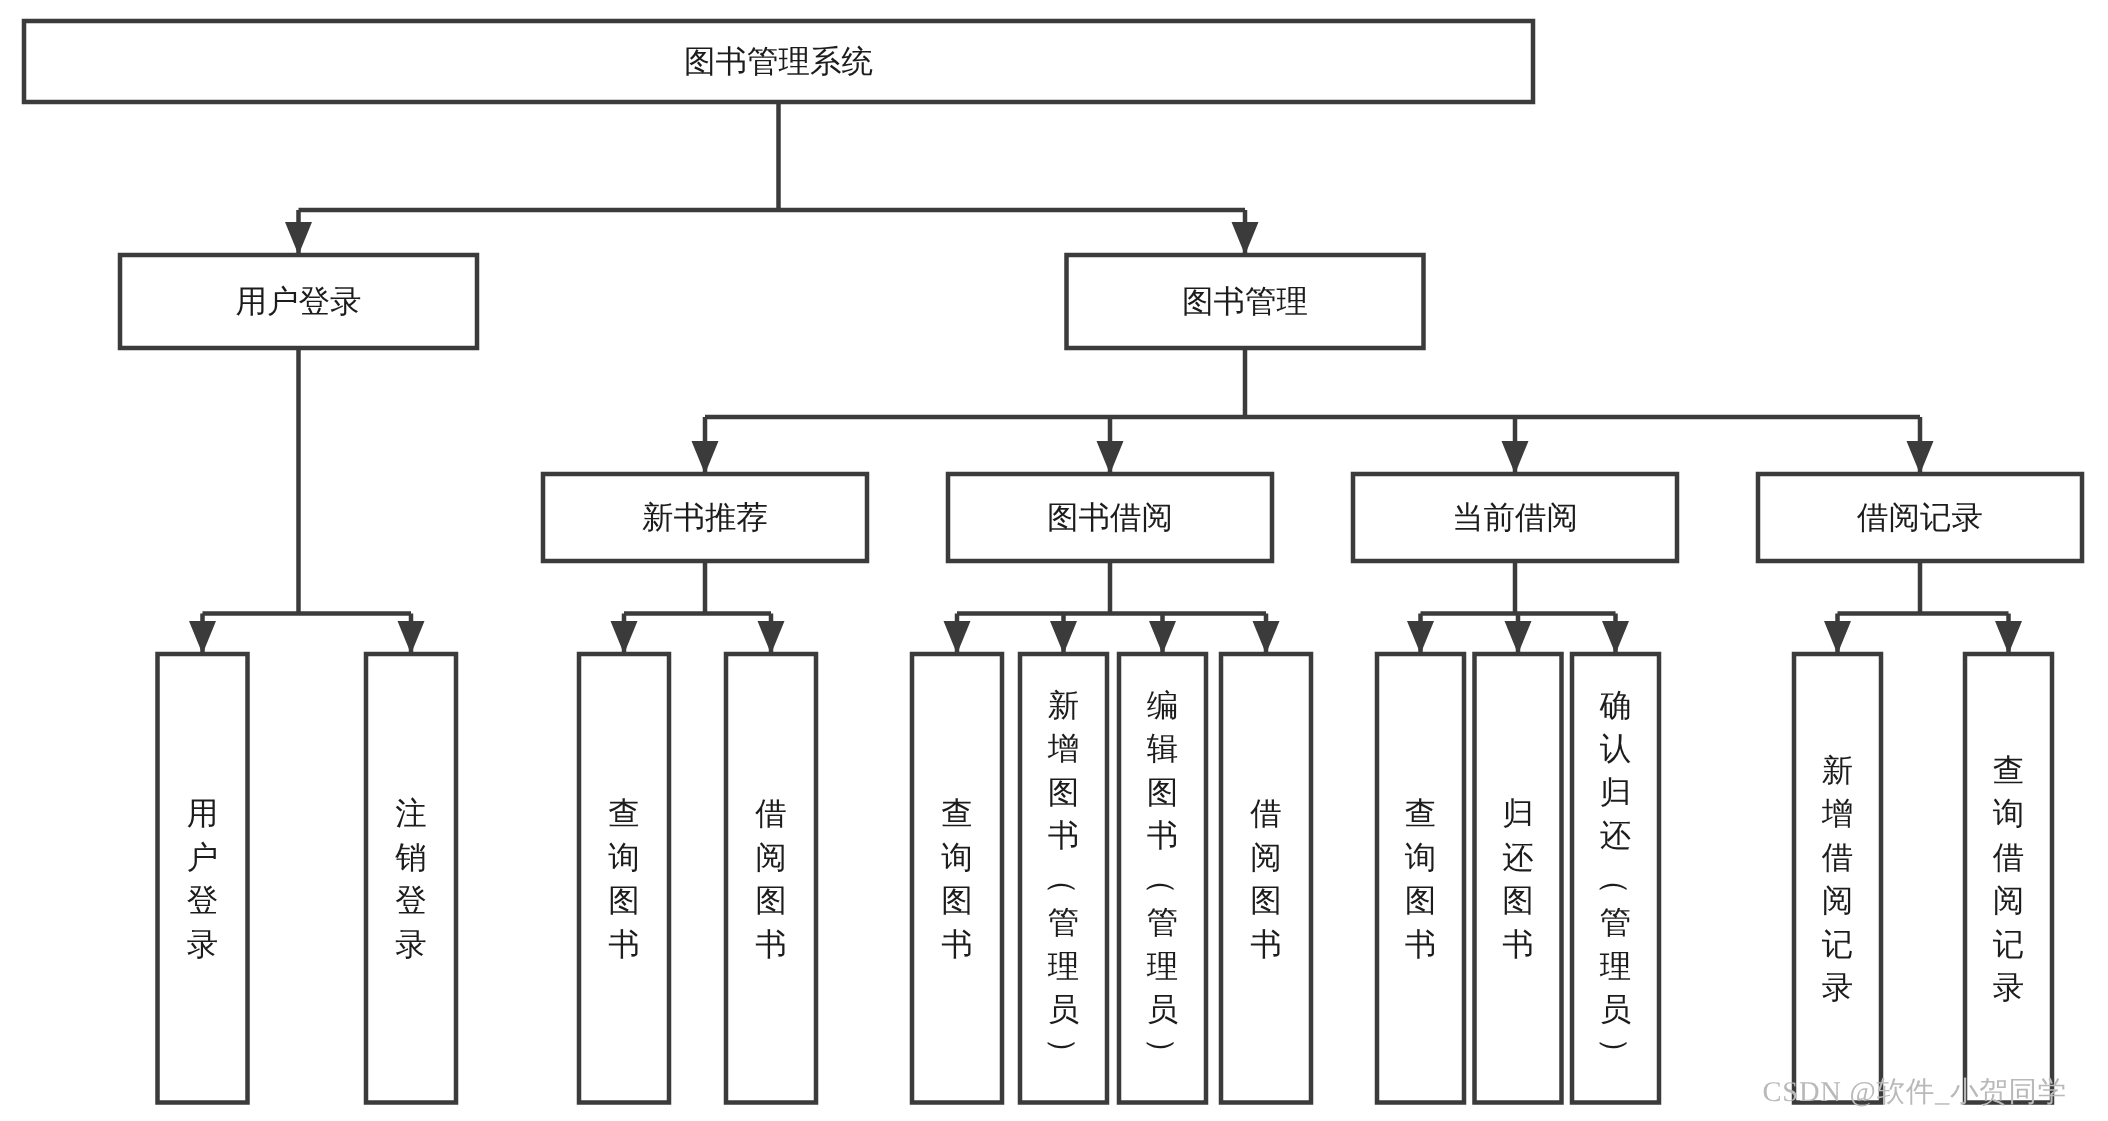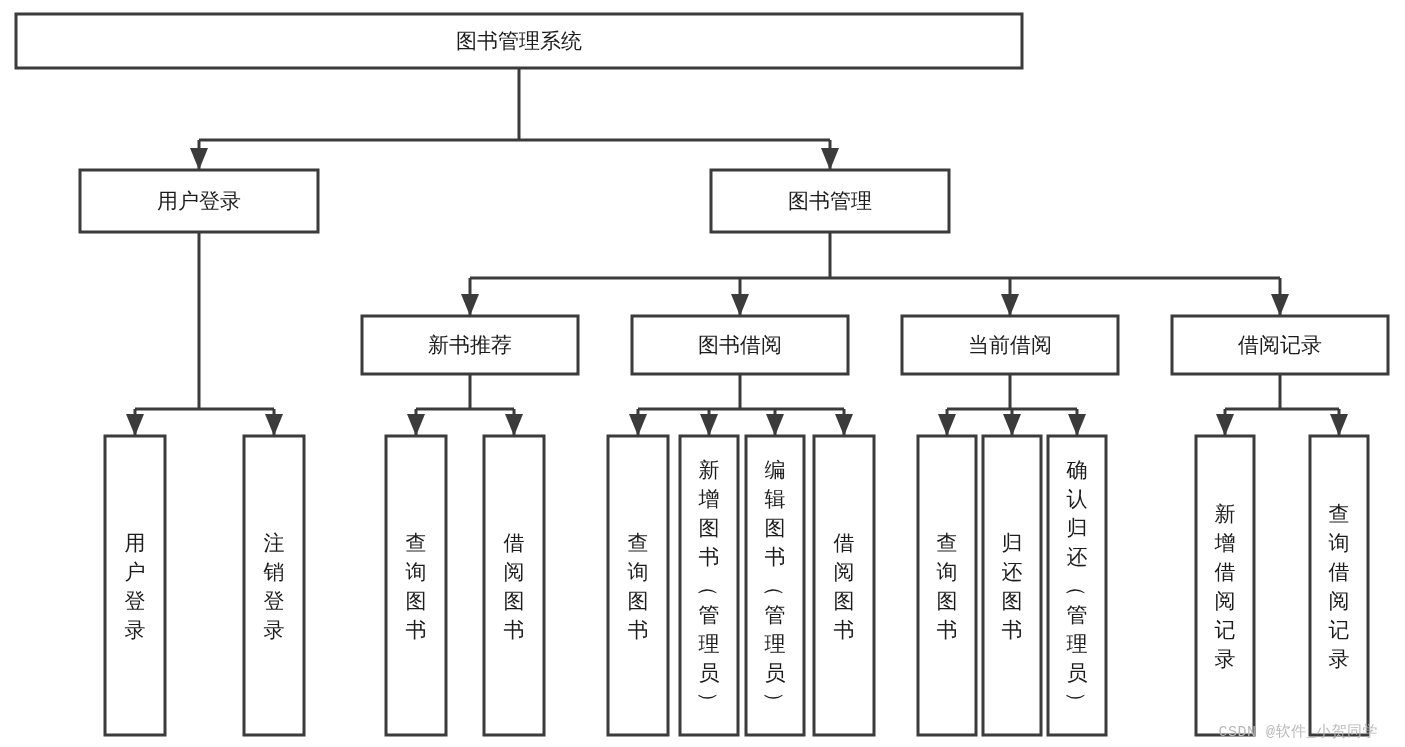--- a/index.html
+++ b/index.html
@@ -55,22 +55,22 @@
   .leaf-label-char {
     font-family: "DejaVu Sans", "Liberation Sans", sans-serif;
     font-size: 21px;
     fill: #1c1c1c;
     text-anchor: middle;
   }
   .watermark {
     position: absolute;
     right: 10px;
     bottom: 6px;
-    font-family: Liberation Mono, monospace;
-    font-size: 15px;
+    font-family: Liberation Serif, serif;
+    font-size: 19px;
     color: #b9b9b9;
     letter-spacing: 0.5px;
     white-space: nowrap;
     user-select: none;
   }
 </style>
 </head>
 <body>
 
 <div id="diagram-root">

